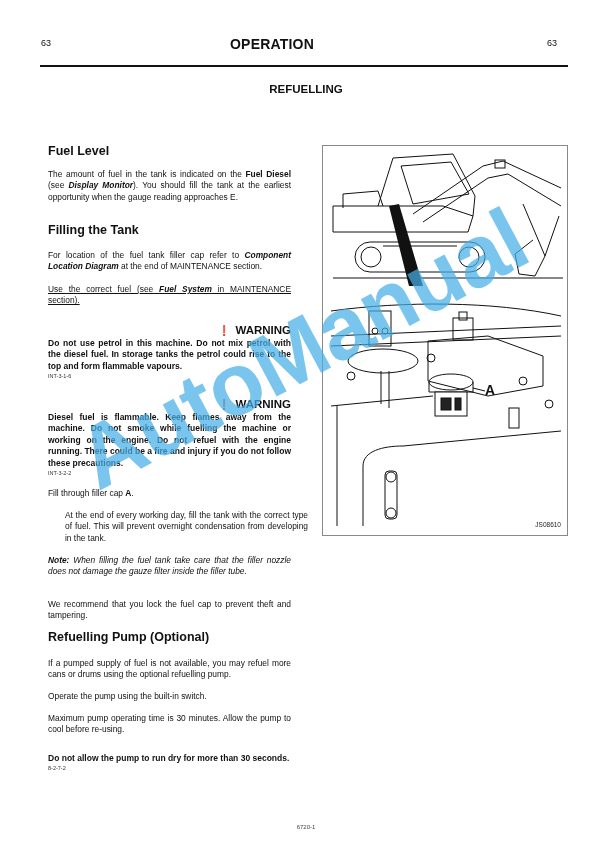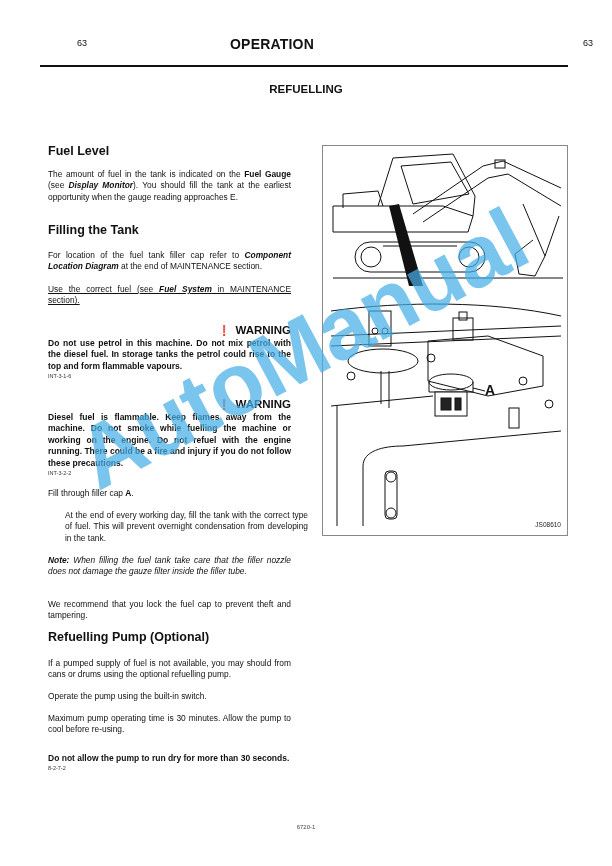--- a/index.html
+++ b/index.html
@@ -1,19 +1,19 @@
 <!DOCTYPE html>
 <html><head>
 <meta charset="utf-8">
 <style>
   html, body { margin: 0; padding: 0; background: #ffffff; }
   body { width: 612px; height: 866px; position: relative; overflow: hidden;
          font-family: "Liberation Sans", sans-serif; color: #111; }
   .abs { position: absolute; }
-  .pnum { font-size: 9px; top: 38px; margin-left: 36px; }
+  .pnum { font-size: 9px; top: 38px; }
   .pnum.left { left: 41px; }
   .pnum.right { left: 547px; }
   .chapter { top: 36px; left: 0; width: 544px; text-align: center;
              font-size: 14px; font-weight: bold; letter-spacing: 0.2px; }
   .rule { top: 65px; left: 40px; width: 528px; height: 2px; background: #111; }
   .section-title { top: 83px; left: 0; width: 612px; text-align: center;
                    font-size: 11.5px; font-weight: bold; }
   .col { left: 48px; width: 243px; font-size: 8.4px; line-height: 11.4px; }
   .h2 { font-size: 12.5px; font-weight: bold; line-height: 15px; }
   p { margin: 0; text-align: justify; }
@@ -38,21 +38,21 @@
 <body>
 
 <div class="abs pnum left">63</div>
 <div class="abs chapter">OPERATION</div>
 <div class="abs pnum right">63</div>
 <div class="abs rule"></div>
 <div class="abs section-title">REFUELLING</div>
 
 <div class="abs col h2" style="top:144px;">Fuel Level</div>
 <div class="abs col" style="top:169px;">
-  <p><span>The amount of fuel in the tank is indicated on the </span><span class="b">Fuel Gauge</span><span> (see </span><span class="bi">Display Monitor</span><span>). You should fill the tank at the earliest opportunity when the gauge reading approaches E.</span></p>
+  <p><span>The amount of fuel in the tank is indicated on the </span><span class="b">Fuel Diesel</span><span> (see </span><span class="bi">Display Monitor</span><span>). You should fill the tank at the earliest opportunity when the gauge reading approaches E.</span></p>
 </div>
 
 <div class="abs col h2" style="top:223px;">Filling the Tank</div>
 <div class="abs col" style="top:250px;">
   <p><span>For location of the fuel tank filler cap refer to </span><span class="bi">Component Location Diagram</span><span> at the end of MAINTENANCE section.</span></p>
 </div>
 <div class="abs col" style="top:284px;text-decoration:underline;">
   <p><span>Use the correct fuel (see </span><span class="bi">Fuel System</span><span> in MAINTENANCE section).</span></p>
 </div>
 
@@ -76,21 +76,21 @@
 </div>
 <div class="abs col" style="top:555px;">
   <p class="i"><span class="b">Note:</span><span> When filling the fuel tank take care that the filler nozzle does not damage the gauze filter inside the filler tube.</span></p>
 </div>
 <div class="abs col" style="top:599px;">
   <p>We recommend that you lock the fuel cap to prevent theft and tampering.</p>
 </div>
 
 <div class="abs col h2" style="top:630px;">Refuelling Pump (Optional)</div>
 <div class="abs col" style="top:658px;">
-  <p>If a pumped supply of fuel is not available, you may should from cans or drums using the optional refuelling pump.</p>
+  <p>If a pumped supply of fuel is not available, you may refuel more cans or drums using the optional refuelling pump.</p>
 </div>
 <div class="abs col" style="top:691px;">
   <p>Operate the pump using the built-in switch.</p>
 </div>
 <div class="abs col" style="top:713px;">
   <p>Maximum pump operating time is 30 minutes. Allow the pump to cool before re-using.</p>
 </div>
 
 <div class="abs col" style="top:753px;">
   <div class="warn-body">Do not allow the pump to run dry for more than 30 seconds.</div>

